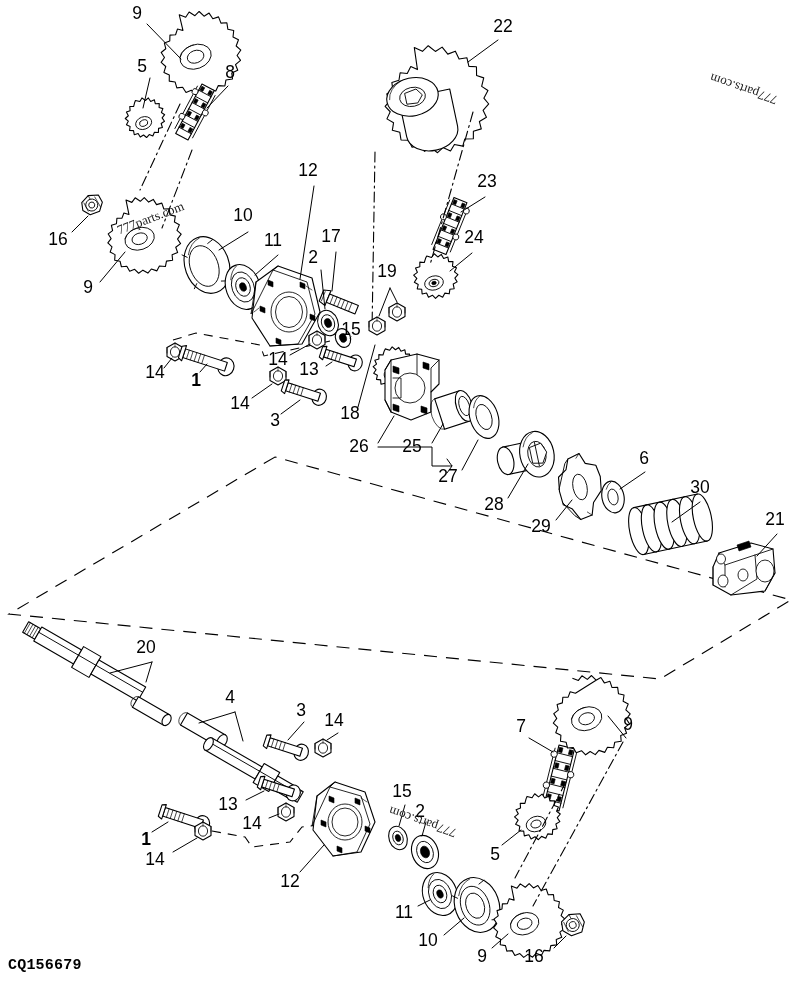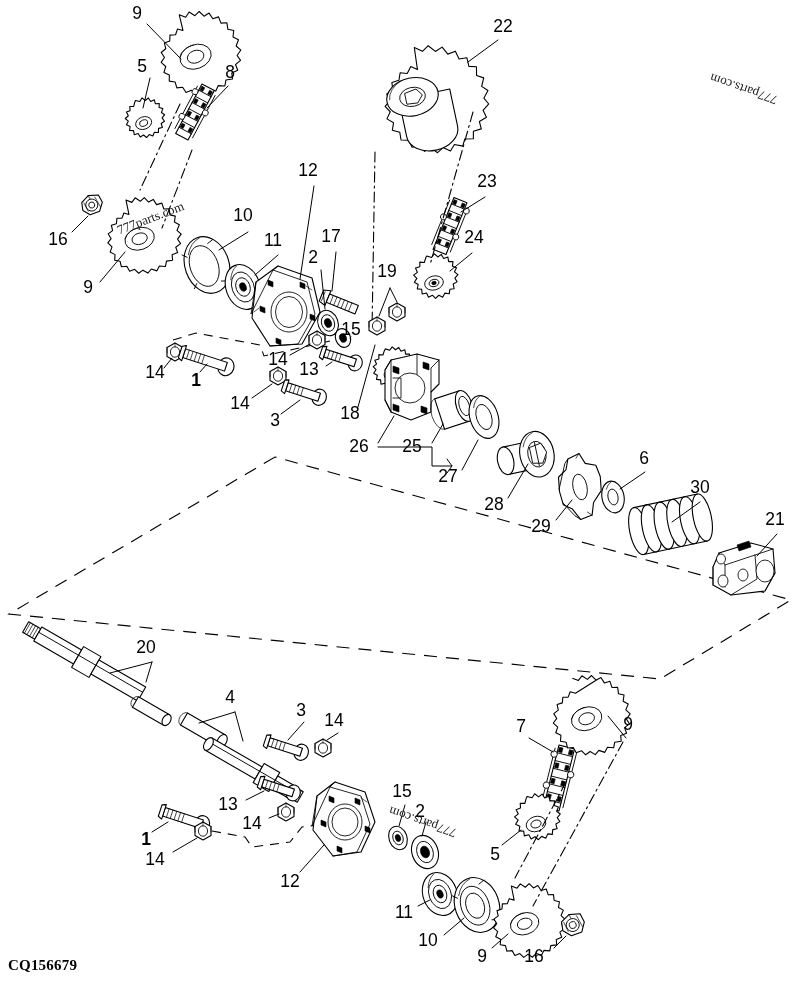--- a/index.html
+++ b/index.html
@@ -20,21 +20,21 @@
   .leader{fill:none;stroke:#000;stroke-width:1.0;stroke-linecap:round;}
   .dash{fill:none;stroke:#000;stroke-width:1.15;stroke-linecap:butt;
         stroke-dasharray:13 9;}
   .dash-s{fill:none;stroke:#000;stroke-width:1.05;stroke-linecap:butt;
         stroke-dasharray:9 7;}
   .calloutTxt{font-family:"Liberation Sans", sans-serif;font-size:17.5px;fill:#000;}
   .calloutBold{font-family:"Liberation Sans", sans-serif;font-size:17.5px;font-weight:bold;fill:#000;}
   .wmTxt{font-family:"Liberation Serif", serif;font-size:13px;fill:#1a1a1a;}
   #partnum{
     position:absolute;left:8px;top:957px;
-    font-family:Liberation Serif, serif;
+    font-family:Liberation Mono, monospace;
     font-size:15px;font-weight:bold;letter-spacing:0.2px;color:#000;
   }
 </style>
 </head>
 <body>
 
 <div id="sheet">
 
   <svg id="diagram" viewBox="0 0 800 992">
 

